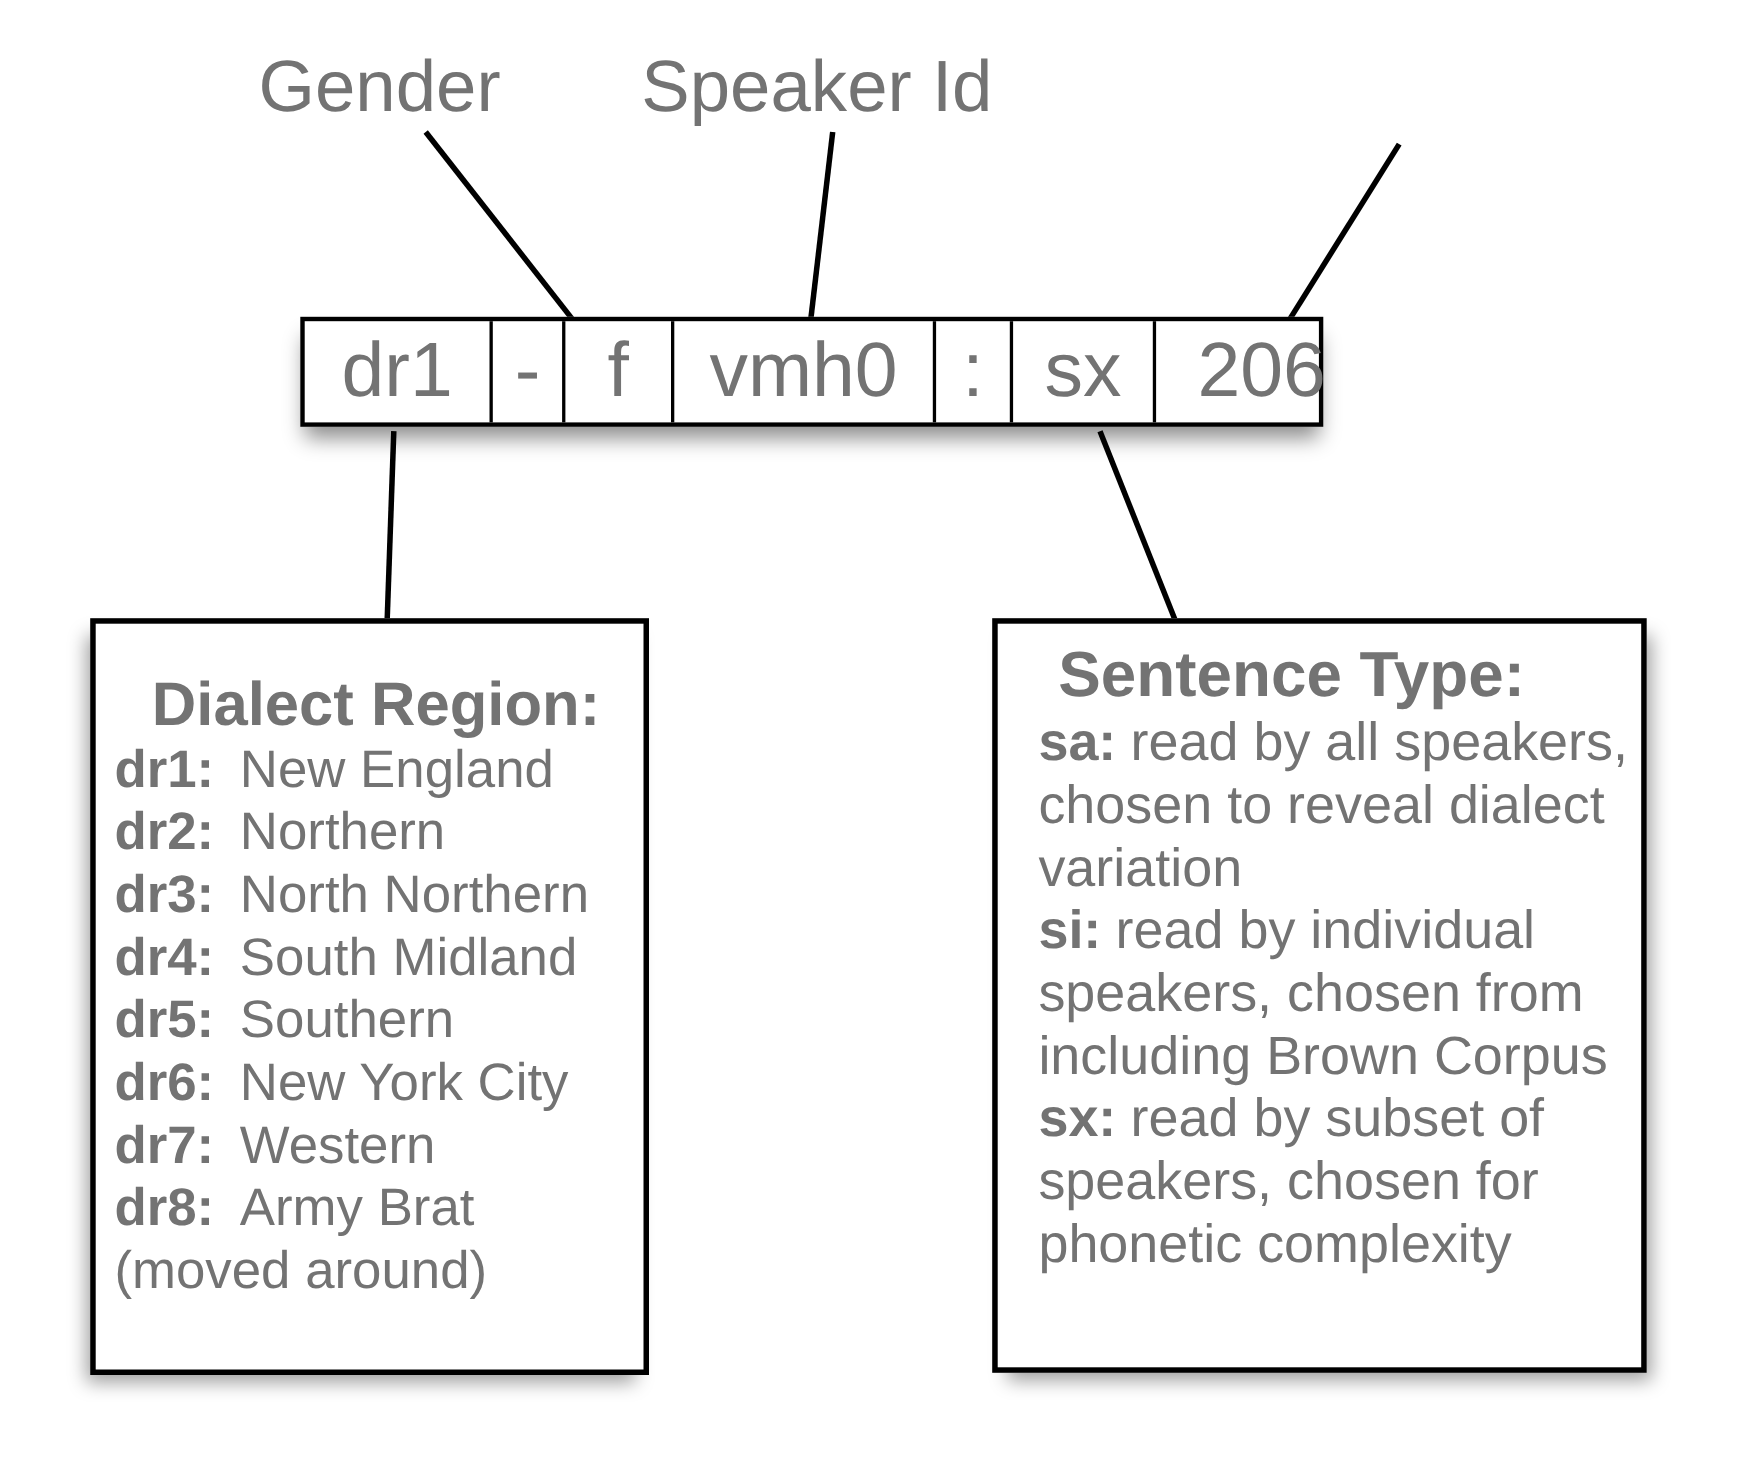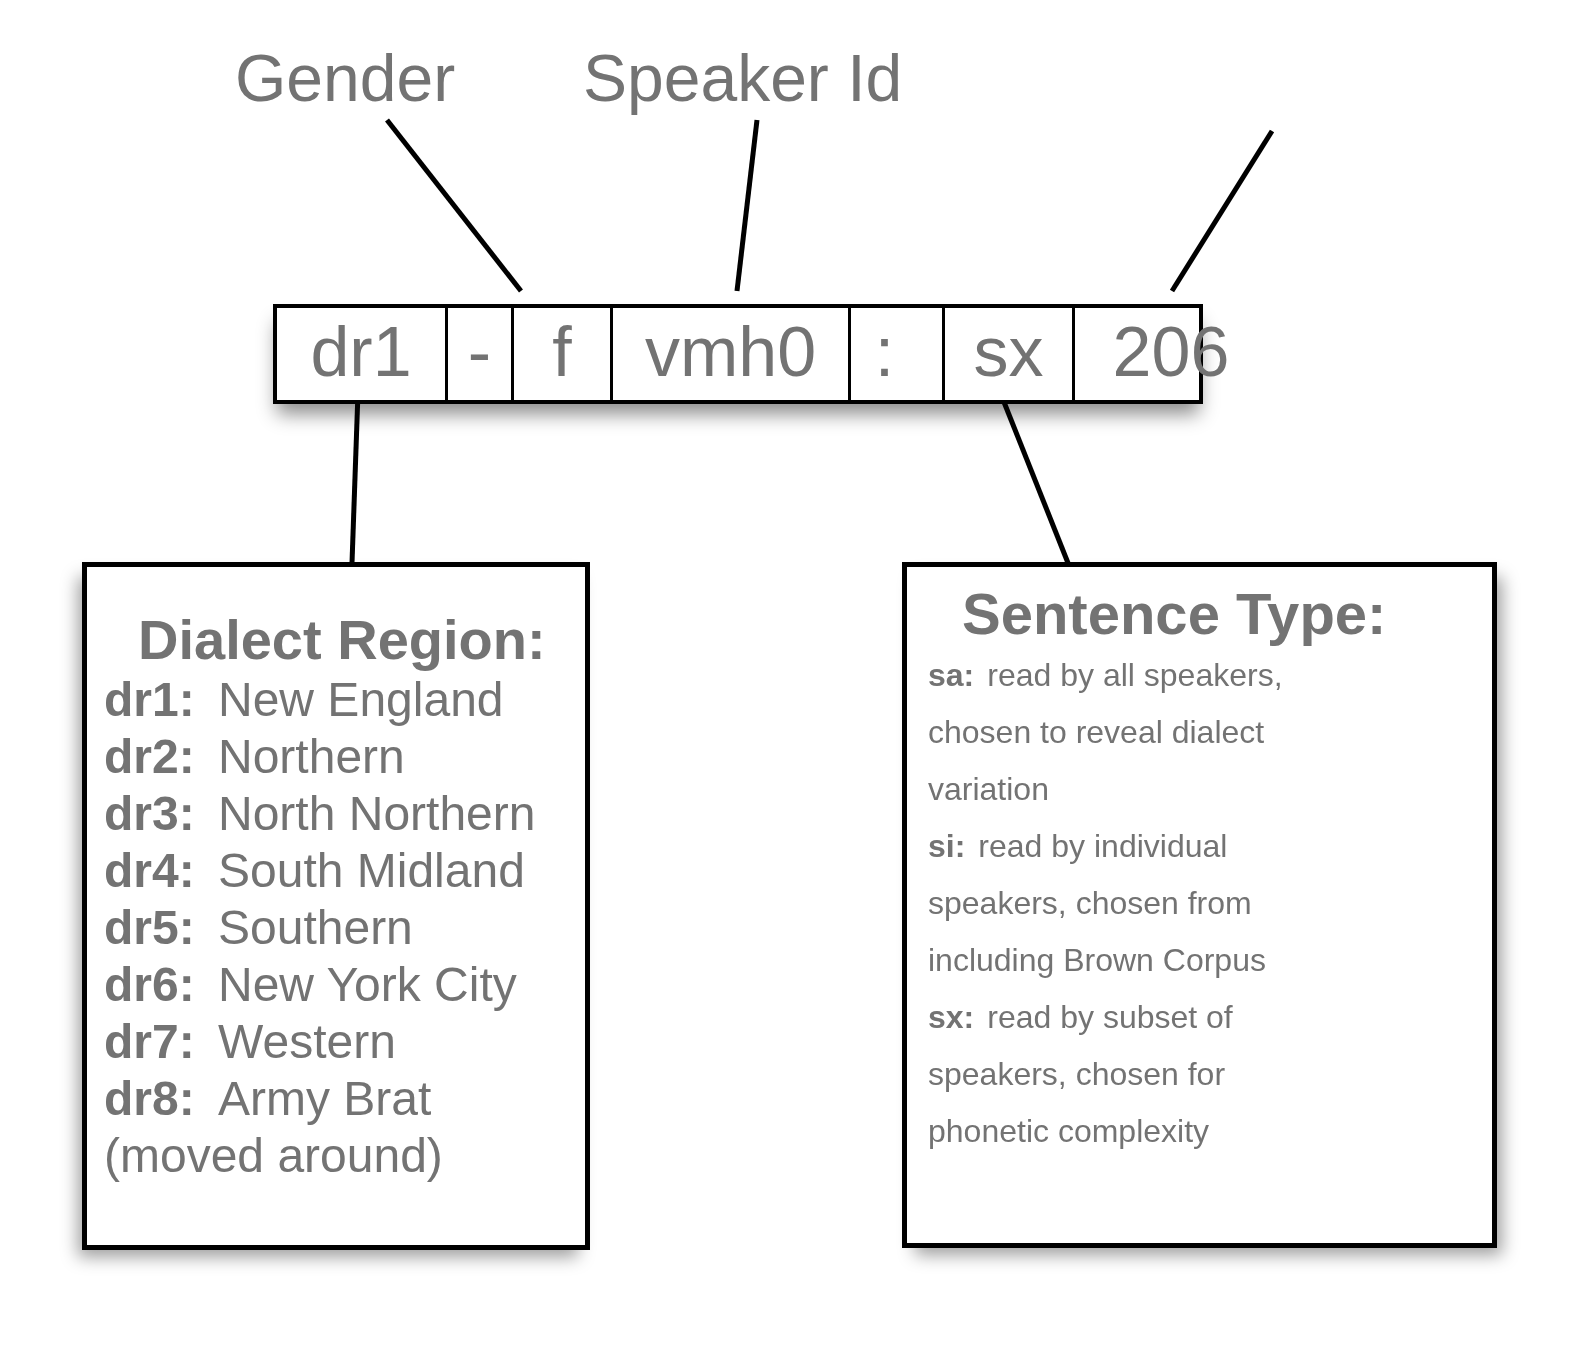--- a/index.html
+++ b/index.html
@@ -22,21 +22,21 @@
   #label-gender{left:235px;}
   #label-speaker{left:583px;}
   #label-sentence{left:1045px;}
 
   
   #connectors{position:absolute;left:0;top:0;width:1584px;height:1346px;}
 
   
   #code-box{
     position:absolute;
-    left:273px;top:304px;
+    left:273px;top:288px;
     width:930px;height:100px;
     box-sizing:border-box;
     border:4px solid #000;
     background:#fff;
     display:flex;
     box-shadow:0 14px 18px -4px rgba(0,0,0,0.45);
   }
   .code-cell{
     box-sizing:border-box;
     display:flex;align-items:center;justify-content:center;
@@ -45,21 +45,21 @@
     border-left:3px solid #000;
     padding-bottom:4px;
     flex:0 0 auto;
   }
   .code-cell:first-child{border-left:none;}
   .code-cell:nth-child(1){width:168px;}
   .code-cell:nth-child(2){width:66px;}
   .code-cell:nth-child(3){width:99px;}
   .code-cell:nth-child(4){width:238px;}
   .code-cell:nth-child(5){width:70px;}
-  .code-cell:nth-child(6){width:130px;margin-left:24px;}
+  .code-cell:nth-child(6){width:130px;}
   .code-cell:nth-child(7){width:195px;}
 
   
   .info-box{
     position:absolute;
     box-sizing:border-box;
     border:5px solid #000;
     background:#fff;
   }
   #dialect-box{
@@ -86,23 +86,24 @@
     font-size:48px;
     line-height:57px;
     white-space:nowrap;
   }
   .dr-code{
     display:inline-block;
     width:114px;
     font-weight:bold;
   }
   .sent-line{
-    font-size:32px;
+    font-size:49px;
     line-height:57px;
     white-space:nowrap;
+    margin-left:16px;
   }
   .sent-code{
     font-weight:bold;
     margin-right:13px;
   }
 </style>
 </head>
 <body>
 
 <div id="canvas">

